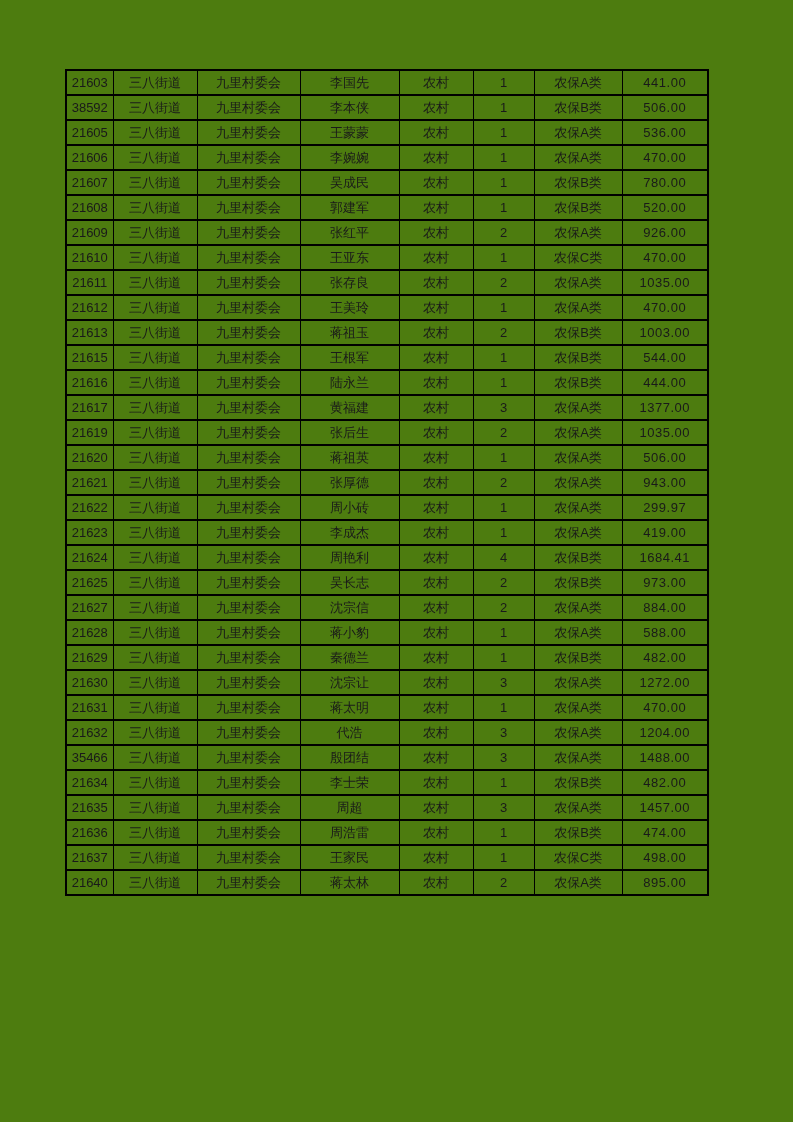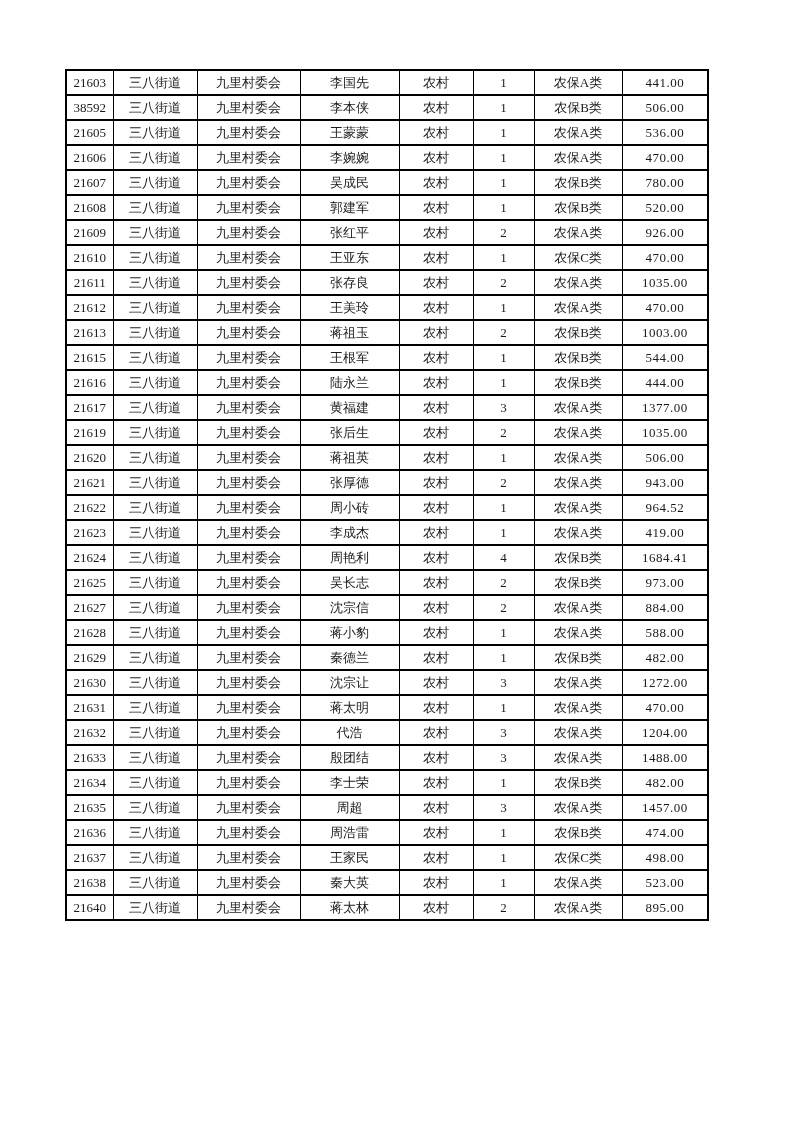--- a/index.html
+++ b/index.html
@@ -5,23 +5,23 @@
   html, body {
     margin: 0;
     padding: 0;
     background: #e8e8e8;
   }
   .page {
     position: relative;
     width: 793px;
     height: 1122px;
     margin: 0 auto;
-    background: #ffffff;
+    background: #4d7c0f;
     overflow: hidden;
-    font-family: Liberation Serif, serif;
+    font-family: Liberation Sans, sans-serif;
     color: #1a1a1a;
   }
   table.benefits {
     position: absolute;
     left: 65px;
     top: 69px;
     border-collapse: collapse;
     table-layout: fixed;
     border: 2px solid #000;
   }
@@ -236,21 +236,21 @@
           <td data-name="cell-amount">943.00</td>
         </tr>
         <tr data-name="table-row">
           <td data-name="cell-serial-number">21622</td>
           <td data-name="cell-street">三八街道</td>
           <td data-name="cell-village-committee">九里村委会</td>
           <td data-name="cell-person-name">周小砖</td>
           <td data-name="cell-residence-type">农村</td>
           <td data-name="cell-person-count">1</td>
           <td data-name="cell-insurance-category">农保A类</td>
-          <td data-name="cell-amount">964.52</td>
+          <td data-name="cell-amount">299.97</td>
         </tr>
         <tr data-name="table-row">
           <td data-name="cell-serial-number">21623</td>
           <td data-name="cell-street">三八街道</td>
           <td data-name="cell-village-committee">九里村委会</td>
           <td data-name="cell-person-name">李成杰</td>
           <td data-name="cell-residence-type">农村</td>
           <td data-name="cell-person-count">1</td>
           <td data-name="cell-insurance-category">农保A类</td>
           <td data-name="cell-amount">419.00</td>
@@ -329,21 +329,21 @@
           <td data-name="cell-serial-number">21632</td>
           <td data-name="cell-street">三八街道</td>
           <td data-name="cell-village-committee">九里村委会</td>
           <td data-name="cell-person-name">代浩</td>
           <td data-name="cell-residence-type">农村</td>
           <td data-name="cell-person-count">3</td>
           <td data-name="cell-insurance-category">农保A类</td>
           <td data-name="cell-amount">1204.00</td>
         </tr>
         <tr data-name="table-row">
-          <td data-name="cell-serial-number">21633</td>
+          <td data-name="cell-serial-number">35466</td>
           <td data-name="cell-street">三八街道</td>
           <td data-name="cell-village-committee">九里村委会</td>
           <td data-name="cell-person-name">殷团结</td>
           <td data-name="cell-residence-type">农村</td>
           <td data-name="cell-person-count">3</td>
           <td data-name="cell-insurance-category">农保A类</td>
           <td data-name="cell-amount">1488.00</td>
         </tr>
         <tr data-name="table-row">
           <td data-name="cell-serial-number">21634</td>
@@ -377,30 +377,20 @@
         </tr>
         <tr data-name="table-row">
           <td data-name="cell-serial-number">21637</td>
           <td data-name="cell-street">三八街道</td>
           <td data-name="cell-village-committee">九里村委会</td>
           <td data-name="cell-person-name">王家民</td>
           <td data-name="cell-residence-type">农村</td>
           <td data-name="cell-person-count">1</td>
           <td data-name="cell-insurance-category">农保C类</td>
           <td data-name="cell-amount">498.00</td>
-        </tr>
-        <tr data-name="table-row">
-          <td data-name="cell-serial-number">21638</td>
-          <td data-name="cell-street">三八街道</td>
-          <td data-name="cell-village-committee">九里村委会</td>
-          <td data-name="cell-person-name">秦大英</td>
-          <td data-name="cell-residence-type">农村</td>
-          <td data-name="cell-person-count">1</td>
-          <td data-name="cell-insurance-category">农保A类</td>
-          <td data-name="cell-amount">523.00</td>
         </tr>
         <tr data-name="table-row">
           <td data-name="cell-serial-number">21640</td>
           <td data-name="cell-street">三八街道</td>
           <td data-name="cell-village-committee">九里村委会</td>
           <td data-name="cell-person-name">蒋太林</td>
           <td data-name="cell-residence-type">农村</td>
           <td data-name="cell-person-count">2</td>
           <td data-name="cell-insurance-category">农保A类</td>
           <td data-name="cell-amount">895.00</td>

